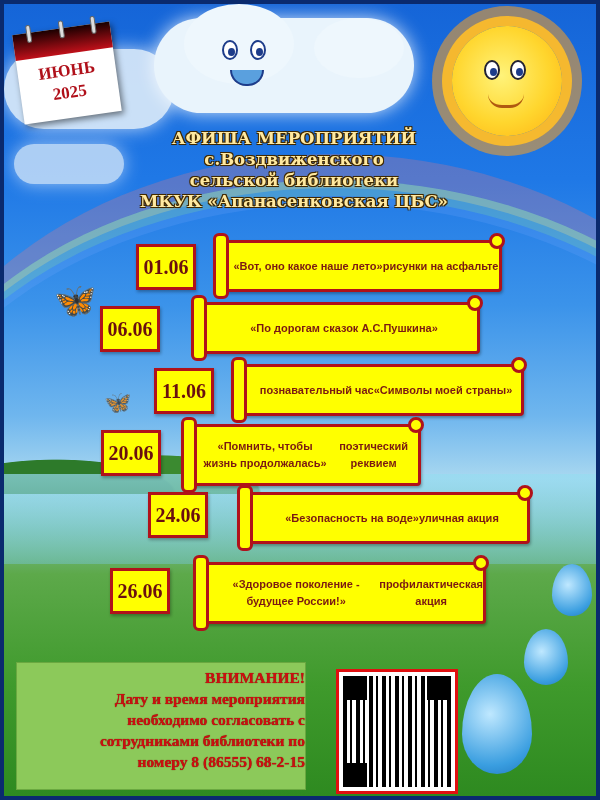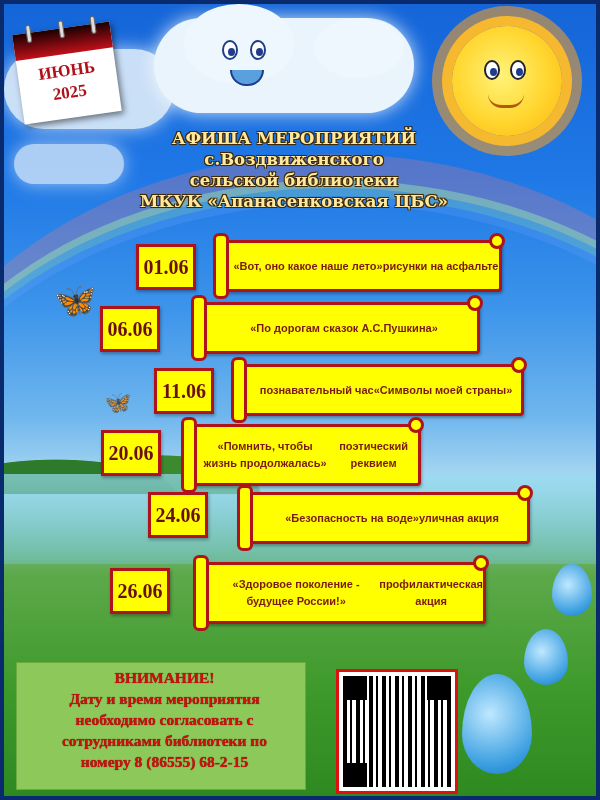--- a/index.html
+++ b/index.html
@@ -52,21 +52,21 @@
     display:flex; flex-direction:row; align-items:center; justify-content:center; text-align:center;
     font-weight:bold; font-size:11px; line-height:17px; color:#7a1a12; padding-left:16px; box-shadow: 1px 2px 3px rgba(0,0,0,0.3); }
   .scroll::before { content:""; position:absolute; left:-4px; top:-10px; width:10px; calc-height:0; bottom:-10px; background:#ffff00; border:3px solid #b0121a; border-radius:6px; }
   .scroll::after { content:""; position:absolute; right:-6px; top:-10px; width:10px; height:10px; background:#ffff00; border:3px solid #b0121a; border-radius:50%; }
 
   .butterfly { position:absolute; font-size: 34px; }
   .lake { position:absolute; left:0; top:470px; width:600px; height:90px; background: linear-gradient(180deg, rgba(150,220,240,0.7), rgba(120,200,230,0.4)); }
   .trees { position:absolute; left:0; top:430px; width:260px; height:60px; background: radial-gradient(ellipse at 20% 100%, #2d7a2a 0 40%, transparent 41%), radial-gradient(ellipse at 60% 100%, #3b8a30 0 45%, transparent 46%); }
 
   .attention { position:absolute; left: 12px; top: 658px; width: 290px; height: 128px; background:#8cc95a; border:1px solid #6aa840;
-    text-align:center; font-family:"Liberation Serif", serif; font-weight:bold; font-size:15.5px; line-height:21px; color:#cc0f0f; padding-top:4px;
+    text-align:right; font-family:"Liberation Serif", serif; font-weight:bold; font-size:15.5px; line-height:21px; color:#cc0f0f; padding-top:4px;
     text-shadow: 0 0 1px #6a0000; padding-left: 7px; }
   .qr { position:absolute; left: 332px; top: 665px; width: 122px; height: 125px; border:3px solid #e01010; background:#fff; padding:4px; }
   .qr-grid { width:100%; height:100%;
     background:
       linear-gradient(#000,#000) 0 0/24px 24px no-repeat,
       linear-gradient(#000,#000) 100% 0/24px 24px no-repeat,
       linear-gradient(#000,#000) 0 100%/24px 24px no-repeat,
       repeating-linear-gradient(90deg, #000 0 4px, #fff 4px 7px, #000 7px 9px, #fff 9px 13px),
       repeating-linear-gradient(0deg, rgba(255,255,255,0.9) 0 3px, rgba(255,255,255,0) 3px 6px);
   }

